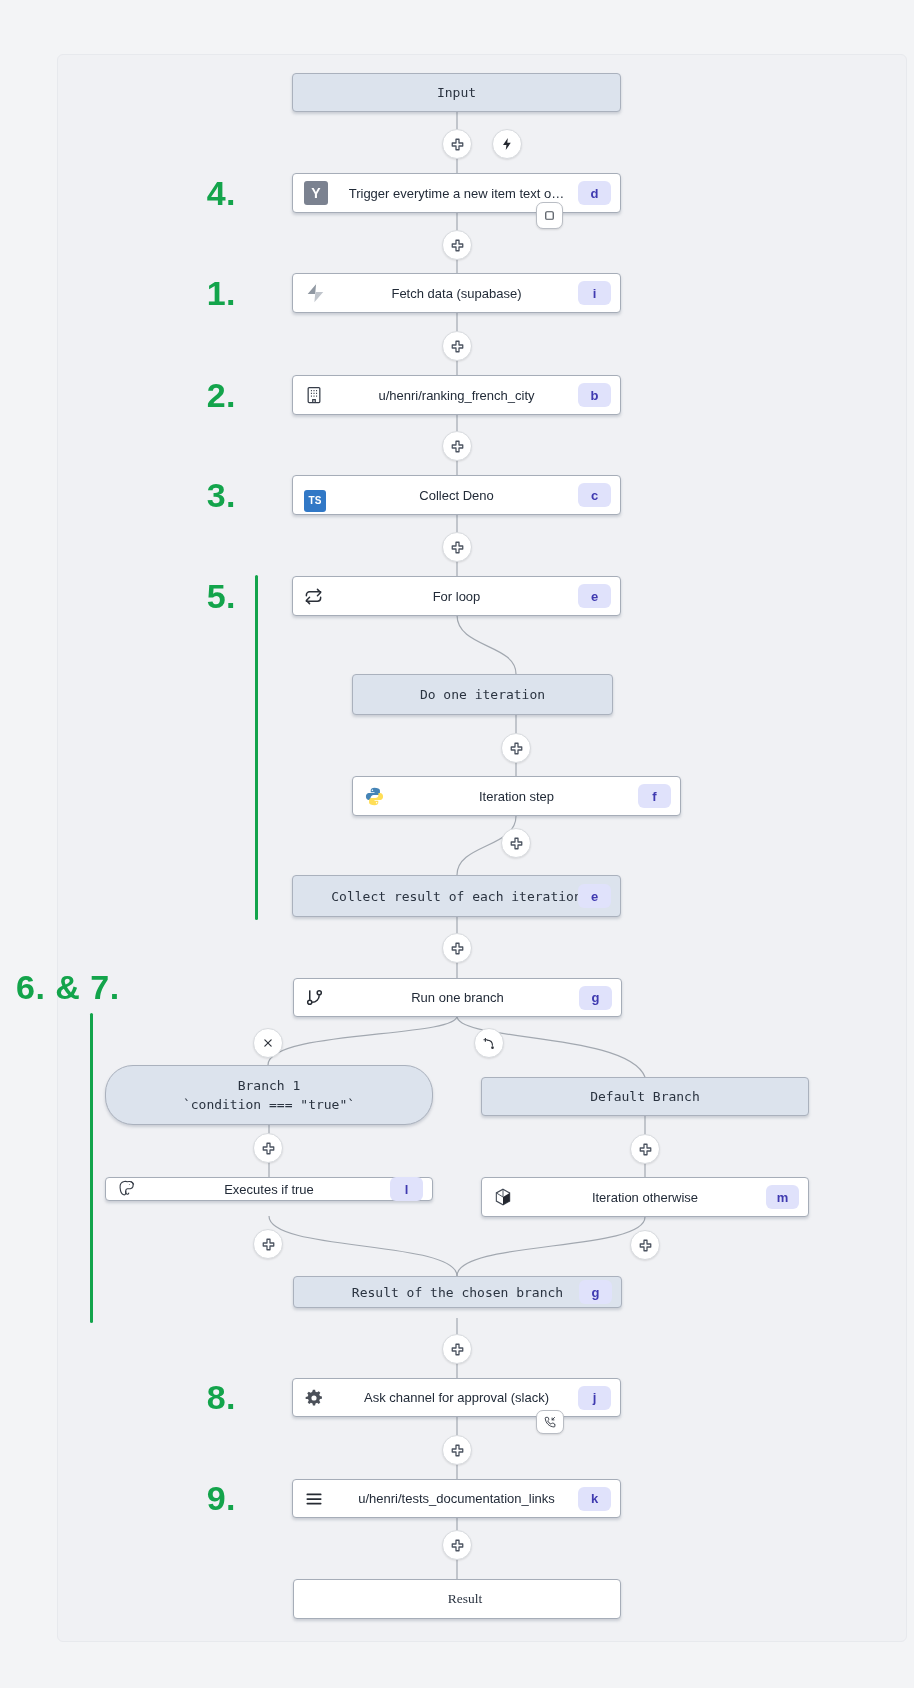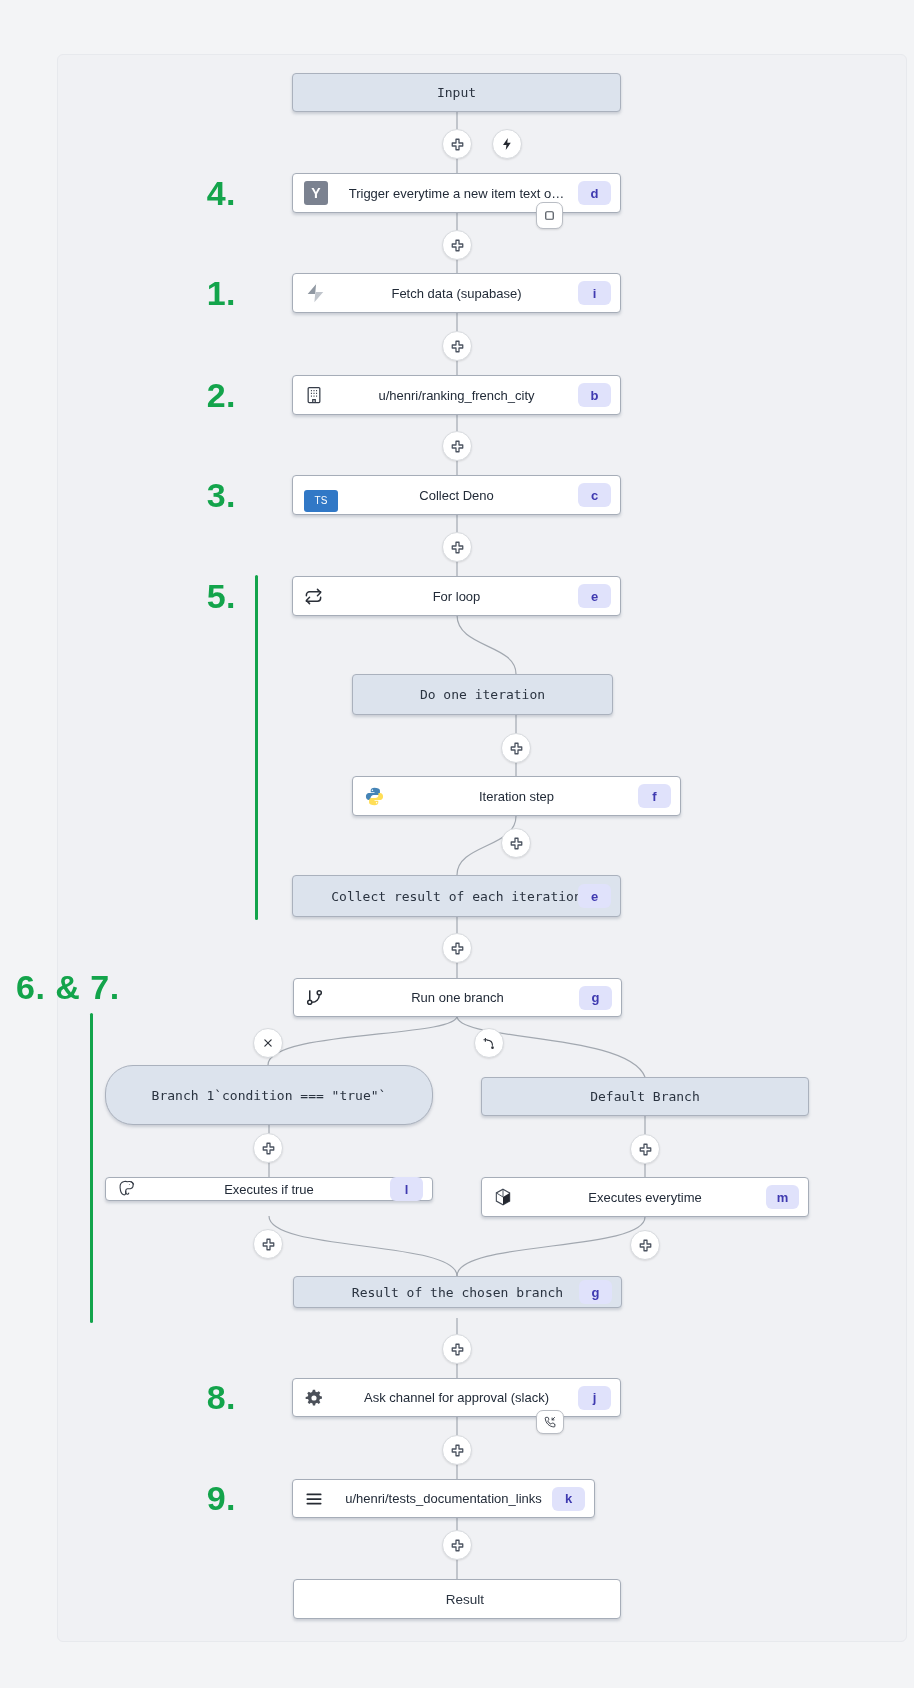--- a/index.html
+++ b/index.html
@@ -36,33 +36,33 @@
     position:absolute;z-index:3;display:flex;align-items:center;justify-content:center;
     background:#ffffff;border:1px solid var(--node-border);border-radius:4px;
     box-shadow:0 2px 3px rgba(100,110,130,.28);
     font-size:13px;color:var(--node-text);box-sizing:border-box;
   }
   .node .label{pointer-events:none;}
   .node.gray{
     background:var(--gray-node-bg);border-color:var(--gray-node-border);
     font-family:"DejaVu Sans Mono", monospace;font-size:13px;color:#2a3340;text-align:center;
   }
-  .node.monowhite{font-family:Liberation Sans, sans-serif;font-size:13.5px;color:#2a3340;padding-left:16px;}
+  .node.monowhite{font-family:Liberation Serif, serif;font-size:13.5px;color:#2a3340;padding-left:16px;}
   .node .icon{position:absolute;left:11px;display:flex;align-items:center;justify-content:center;}
   .node .badge{
     position:absolute;right:9px;width:33px;height:24px;border-radius:6px;
     background:var(--badge-bg);color:var(--badge-text);
     font-weight:bold;font-size:13px;display:flex;align-items:center;justify-content:center;
     font-family:"Liberation Sans", sans-serif;
   }
-  .branchbox{flex-direction:row;line-height:19px;font-size:12.5px;border-radius:28px;}
+  .branchbox{flex-direction:column;line-height:19px;font-size:12.5px;border-radius:28px;}
   .hnicon{width:24px;height:24px;border-radius:3px;background:#7b8290;color:#fff;
     font-weight:bold;font-size:14px;display:flex;align-items:center;justify-content:center;}
-  .tsicon{width:34px;height:22px;border-radius:3px;background:var(--ts-blue);color:#fff;
-    font-weight:normal;font-size:10px;display:flex;align-items:center;justify-content:center;margin-top:11px;}
+  .tsicon{width:22px;height:22px;border-radius:3px;background:var(--ts-blue);color:#fff;
+    font-weight:bold;font-size:10px;display:flex;align-items:center;justify-content:center;margin-top:11px;}
   .circle{
     position:absolute;z-index:4;width:30px;height:30px;border-radius:50%;
     background:#fff;border:1px solid #d8dbdf;box-shadow:0 1px 2px rgba(0,0,0,.10);
     display:flex;align-items:center;justify-content:center;box-sizing:border-box;
   }
   .cornerbox{
     position:absolute;z-index:5;background:#fff;border:1px solid #b9bdc4;border-radius:7px;
     box-shadow:0 1px 2px rgba(0,0,0,.12);display:flex;align-items:center;justify-content:center;
     box-sizing:border-box;
   }
@@ -224,41 +224,41 @@
 </div>
 
 <div class="node" style="left:481px;top:1177px;width:328px;height:40px">
   <span class="icon">
     <svg viewBox="0 0 24 24" width="20" height="20">
       <path d="M12 2.6 20 7.1v9.8L12 21.4 4 16.9V7.1z" fill="none" stroke="#434a55" stroke-width="1.3"></path>
       <path d="M12 12 20 7.1v9.8L12 21.4z" fill="#23272f"></path>
       <path d="M12 2.6v9.4M4 7.1l8 4.9" fill="none" stroke="#434a55" stroke-width="1.1"></path>
     </svg>
   </span>
-  <span class="label">Executes everytime</span>
+  <span class="label">Iteration otherwise</span>
   <span class="badge">m</span>
 </div>
 
 <div class="node gray" style="left:293px;top:1276px;width:329px;height:32px">
   <span class="label">Result of the chosen branch</span>
   <span class="badge">g</span>
 </div>
 
 <div class="node" style="left:292px;top:1378px;width:329px;height:39px">
   <span class="icon">
     <svg viewBox="0 0 24 24" width="20" height="20" fill="#4b5059">
       <path d="M10.7 2h2.6l.5 2.4 1.9.8 2-1.3 1.9 1.9-1.3 2 .8 1.9 2.4.5v2.6l-2.4.5-.8 1.9 1.3 2-1.9 1.9-2-1.3-1.9.8-.5 2.4h-2.6l-.5-2.4-1.9-.8-2 1.3-1.9-1.9 1.3-2-.8-1.9L2 13.3v-2.6l2.4-.5.8-1.9-1.3-2 1.9-1.9 2 1.3 1.9-.8z"></path>
       <circle cx="12" cy="12" r="3.1" fill="#fff"></circle>
     </svg>
   </span>
   <span class="label">Ask channel for approval (slack)</span>
   <span class="badge">j</span>
 </div>
 
-<div class="node" style="left:292px;top:1479px;width:303px;height:39px">
+<div class="node" style="left:292px;top:1479px;width:329px;height:39px">
   <span class="icon">
     <svg viewBox="0 0 24 24" width="20" height="20" fill="none" stroke="#262b33" stroke-width="2.1" stroke-linecap="round">
         <path d="M4 6.5h16M4 12h16M4 17.5h16"></path>
       </svg>
   </span>
   <span class="label">u/henri/tests_documentation_links</span>
   <span class="badge">k</span>
 </div>
 
 <div class="node monowhite" style="left:293px;top:1579px;width:328px;height:40px">

